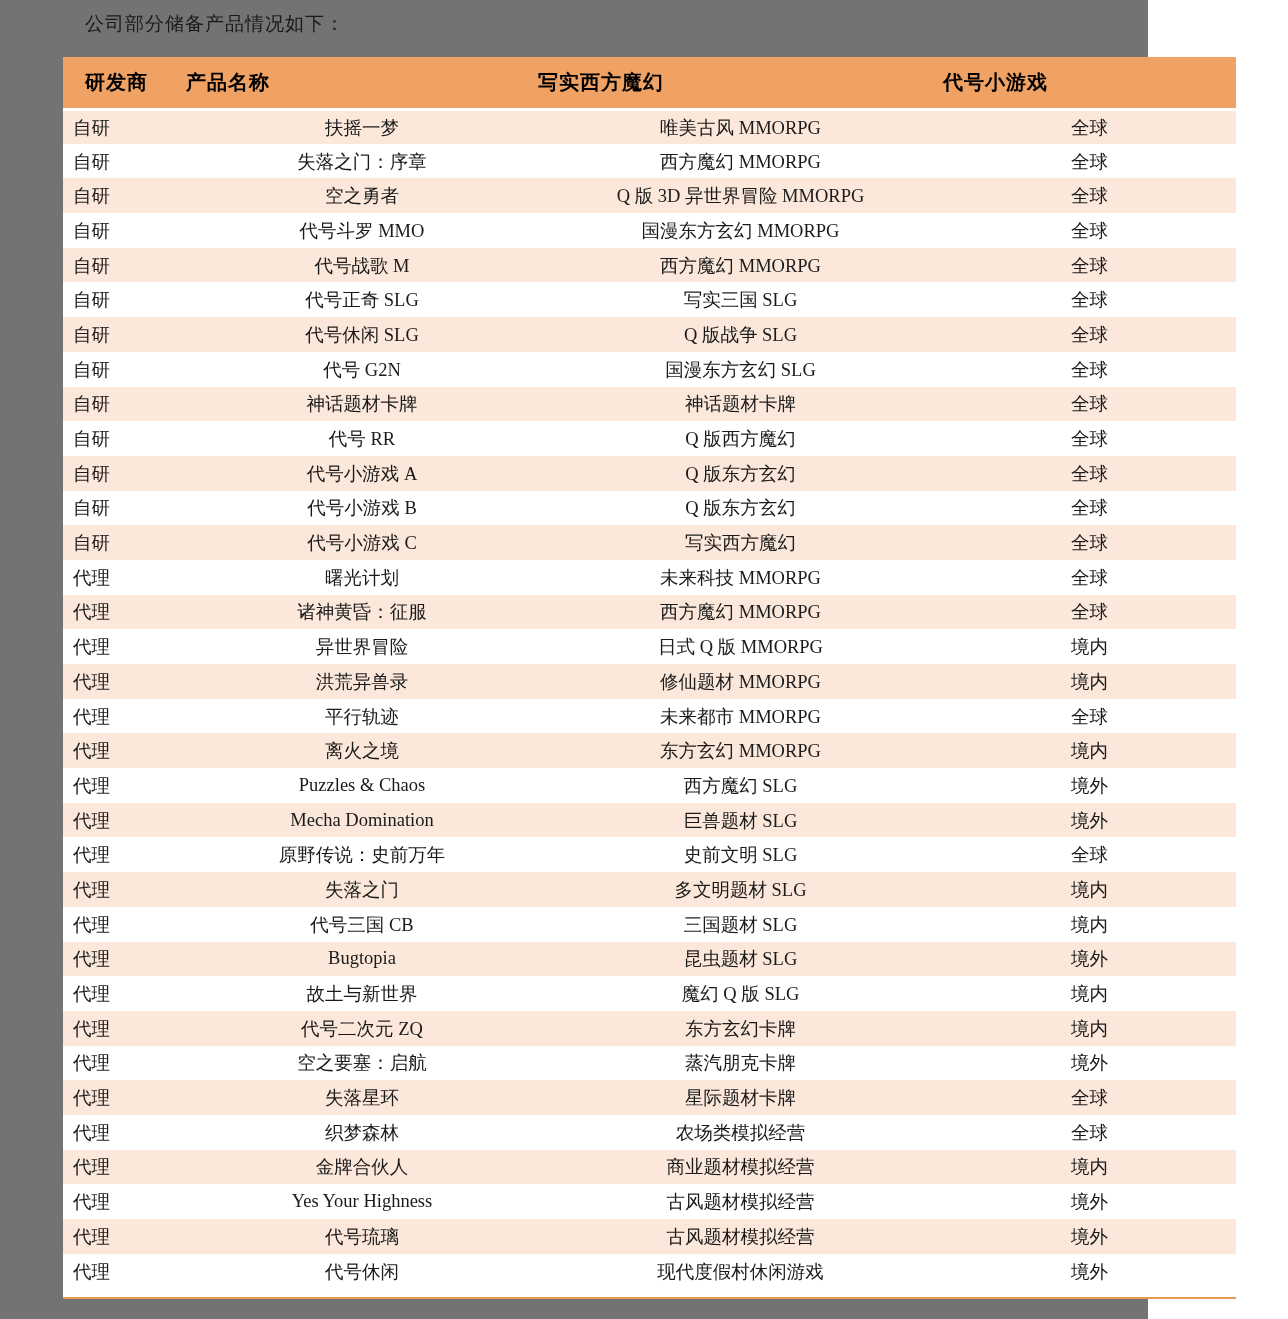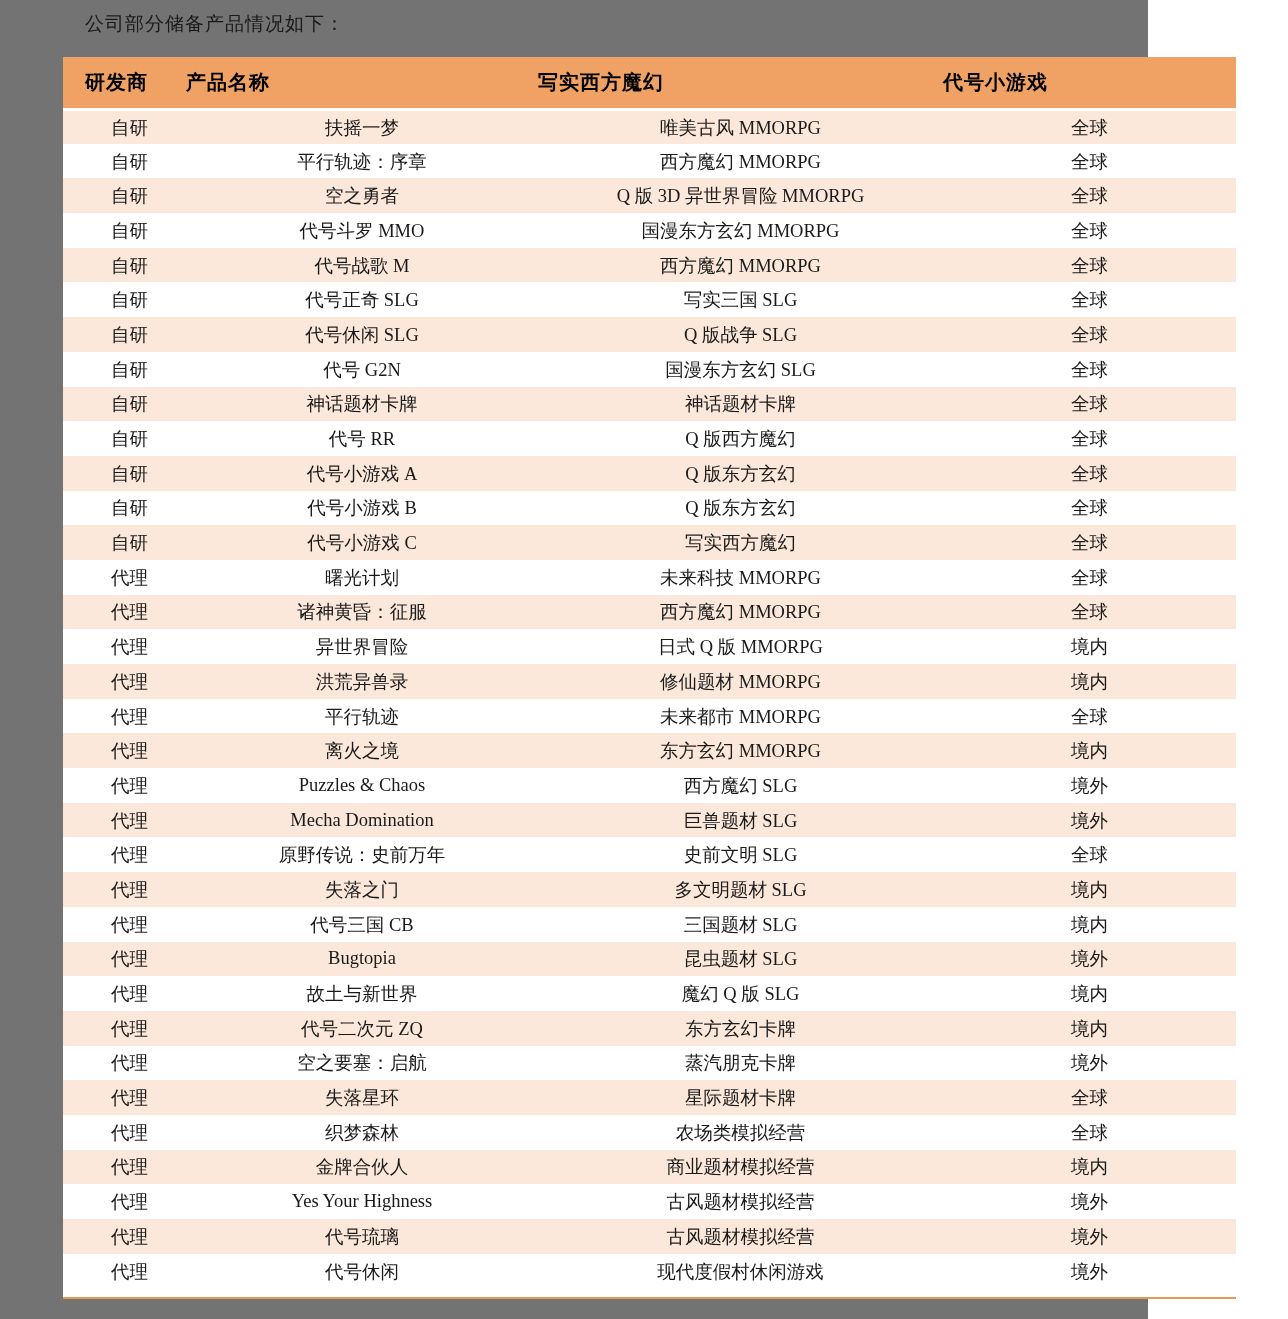--- a/index.html
+++ b/index.html
@@ -68,21 +68,21 @@
   }
   tbody td {
     height: 34.7px;
     font-size: 18.5px;
     text-align: center;
     padding: 0;
     white-space: nowrap;
     overflow: hidden;
   }
   tbody td:first-child {
-    text-align: center;
+    text-align: left;
     padding-left: 10px;
   }
   tbody tr:nth-child(odd) { background: var(--stripe-bg); }
   tbody tr:nth-child(even) { background: #ffffff; }
 </style>
 </head>
 <body>
 
 <div class="page">
 
@@ -106,21 +106,21 @@
       </thead>
       <tbody>
           <tr>
             <td>自研</td>
             <td>扶摇一梦</td>
             <td>唯美古风 MMORPG</td>
             <td>全球</td>
           </tr>
           <tr>
             <td>自研</td>
-            <td>平行轨迹：序章</td>
+            <td>失落之门：序章</td>
             <td>西方魔幻 MMORPG</td>
             <td>全球</td>
           </tr>
           <tr>
             <td>自研</td>
             <td>空之勇者</td>
             <td>Q 版 3D 异世界冒险 MMORPG</td>
             <td>全球</td>
           </tr>
           <tr>

